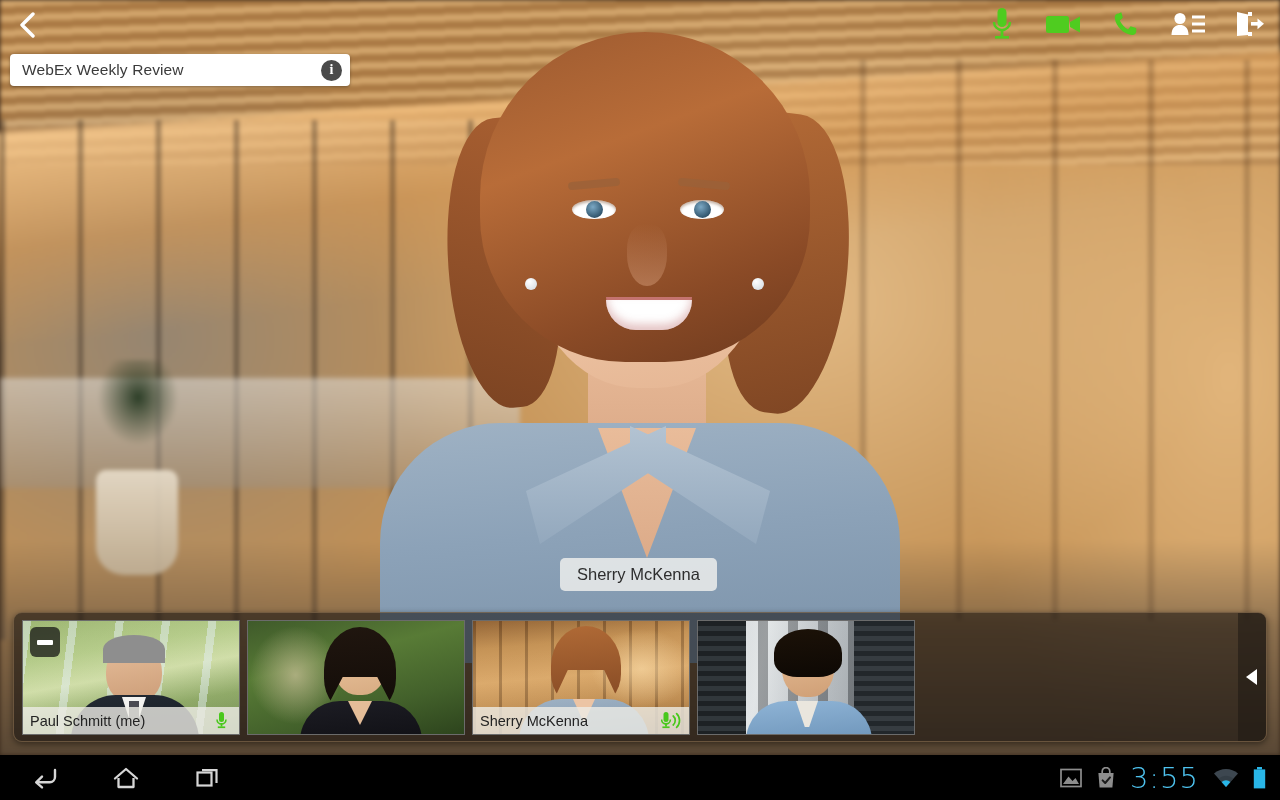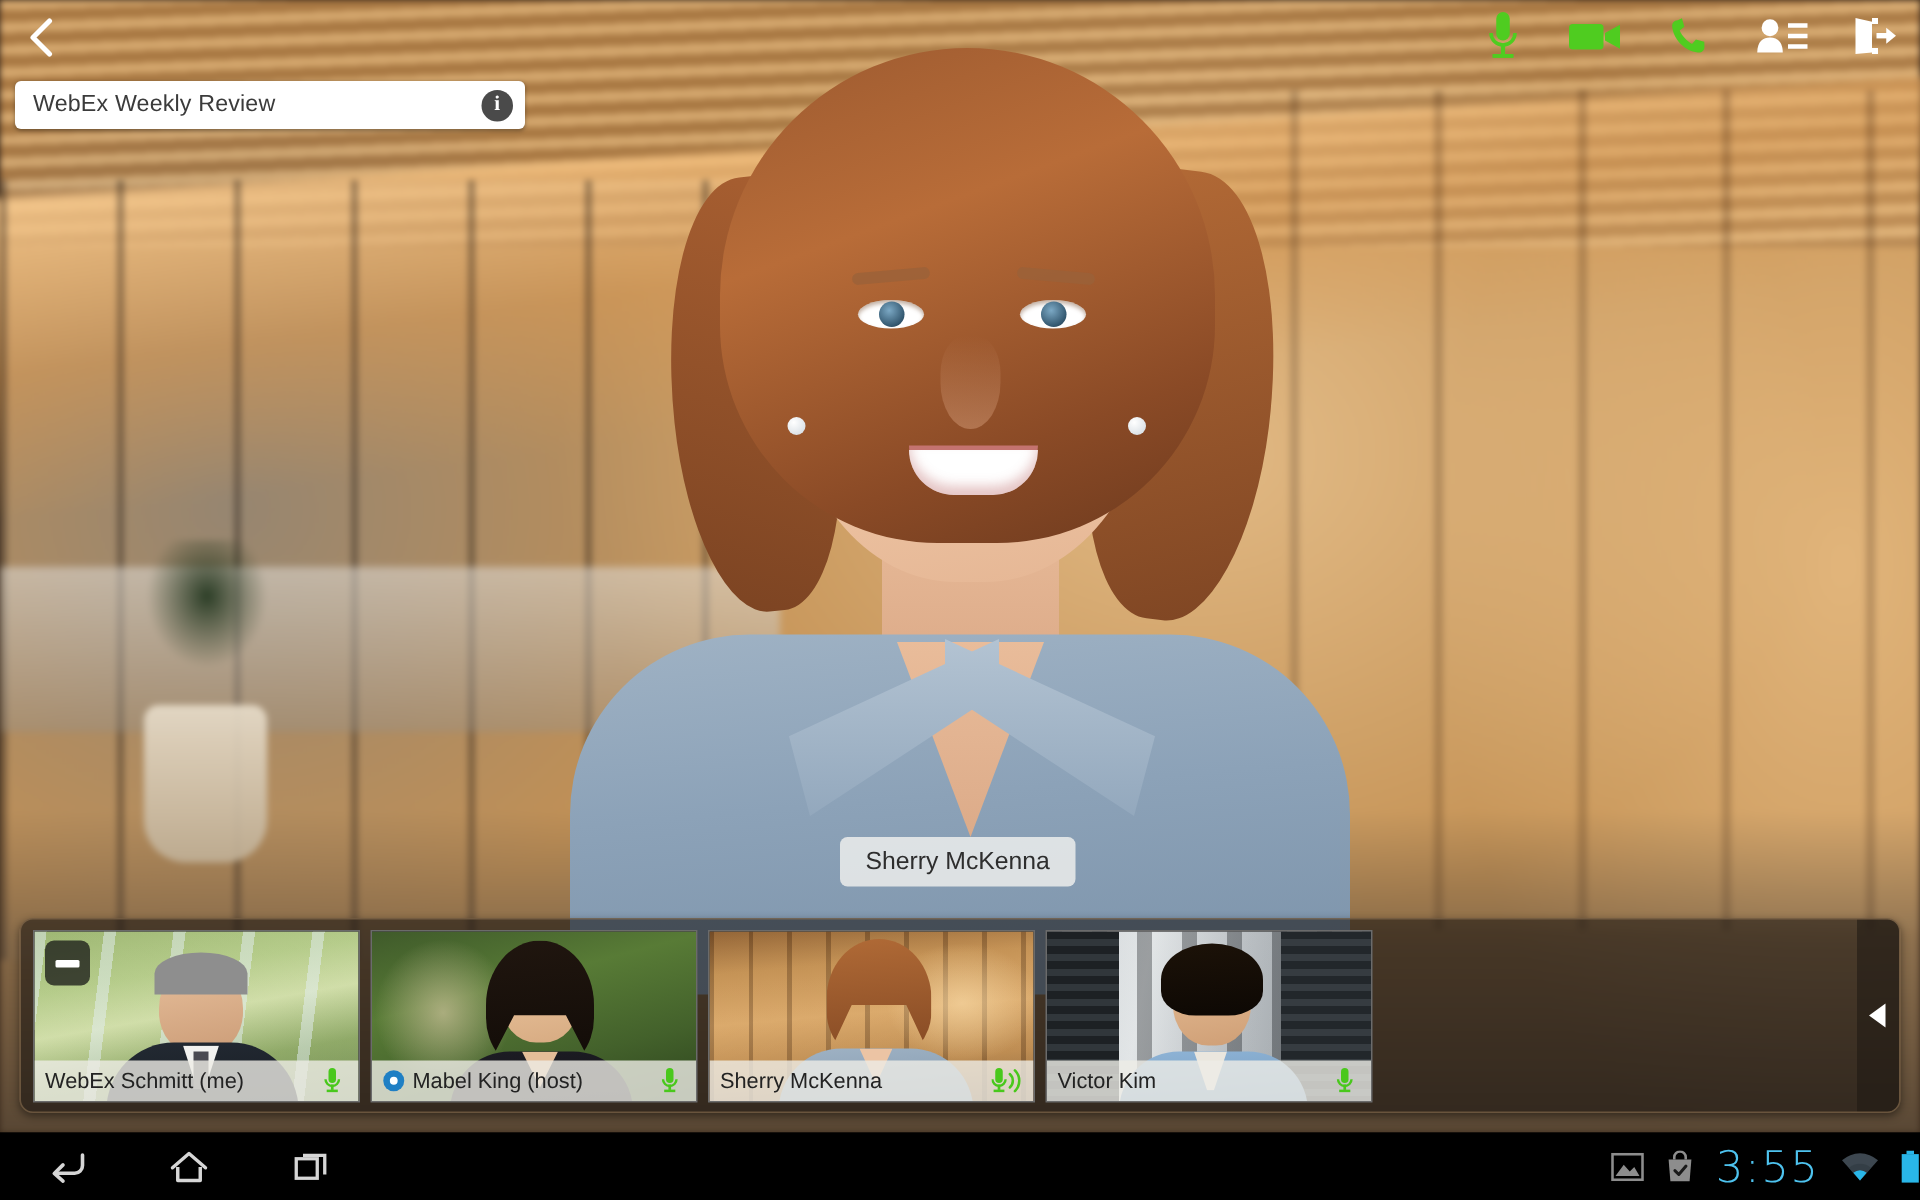--- a/index.html
+++ b/index.html
@@ -223,21 +223,21 @@
   .p-body { position:absolute; border-radius:60px 60px 0 0; }
 
   
   .navbar {
     position:absolute; left:0; bottom:0; width:1280px; height:45px;
     background:#000; z-index:30; display:flex; align-items:center;
   }
   .nav-left { display:flex; align-items:center; gap:38px; padding-left:22px; }
   .nav-btn { width:44px; height:40px; display:flex; align-items:center; justify-content:center; cursor:pointer; }
   .nav-right {
-    margin-left:auto; display:flex; align-items:center; gap:14px; 
+    margin-left:auto; display:flex; align-items:center; gap:14px; padding-right:14px;
   }
   .tray-icon { display:flex; align-items:center; justify-content:center; cursor:pointer; }
   .clock {
     font-size:29px; color:#4ec3ef; letter-spacing:1px; font-weight:300;
     font-family:"DejaVu Sans", sans-serif; cursor:pointer;
   }
 </style>
 </head>
 <body>
 
@@ -352,58 +352,40 @@
           <div class="p-head" style="left:83px;top:20px;width:56px;height:62px;background:linear-gradient(170deg,#e8c09c,#cb9c77);"></div>
           <div style="position:absolute;left:80px;top:14px;width:62px;height:28px;border-radius:50% 50% 0 0;background:#8e8e8e;"></div>
           <div class="p-body" style="left:48px;top:74px;width:128px;height:45px;background:linear-gradient(175deg,#232a33,#161b22);"></div>
           <div style="position:absolute;left:99px;top:76px;width:24px;height:28px;background:#f2f2f0;clip-path:polygon(0 0,100% 0,62% 100%,38% 100%);"></div>
           <div style="position:absolute;left:106px;top:80px;width:10px;height:25px;background:#4a4a52;"></div>
         </div>
         <div class="self-badge">
           <i></i>
         </div>
         <div class="thumb-label">
-          <span class="thumb-name">WebEx Schmitt (me)</span>
+          <span class="thumb-name">Paul Schmitt (me)</span>
           <span class="mic-ind">
             <svg width="11" height="17" viewBox="0 0 11 17">
               <rect x="3" y="0" width="5" height="10" rx="2.5" fill="#49c81c"></rect>
               <path d="M1 7.5 a4.5 4.5 0 0 0 9 0" stroke="#49c81c" stroke-width="1.6" fill="none"></path>
               <rect x="4.6" y="11" width="1.8" height="3.6" fill="#49c81c"></rect>
               <rect x="1.8" y="14.4" width="7.4" height="1.7" fill="#49c81c"></rect>
             </svg>
           </span>
         </div>
       </div>
 
       <div class="thumb">
         <div class="thumb-img">
           <div class="sc" style="background:linear-gradient(165deg,#3f5a2a 0%,#587b36 35%,#43612b 70%,#2d441d 100%);"></div>
           <div class="sc" style="background:radial-gradient(ellipse 34% 70% at 22% 48%,rgba(222,205,170,.62),rgba(222,205,170,0) 62%);"></div>
           <div class="p-head" style="left:86px;top:14px;width:52px;height:60px;background:linear-gradient(170deg,#f0cba4,#d7ab82);"></div>
           <div style="position:absolute;left:76px;top:6px;width:72px;height:86px;border-radius:50% 50% 40% 40%;background:linear-gradient(175deg,#20160f,#110b07);clip-path:polygon(0 0,100% 0,100% 100%,74% 58%,26% 58%,0 100%);"></div>
           <div class="p-body" style="left:52px;top:80px;width:122px;height:40px;background:linear-gradient(175deg,#1d1d24,#101015);"></div>
           <div style="position:absolute;left:100px;top:80px;width:24px;height:24px;background:#e4bd98;clip-path:polygon(0 0,100% 0,50% 100%);"></div>
-        </div>
-        <div class="thumb-label">
-          <span class="host-dot">
-            <svg width="15" height="15" viewBox="0 0 15 15">
-              <circle cx="7.5" cy="7.5" r="7" fill="#1f7fc4"></circle>
-              <path d="M7.5 .5 a7 7 0 0 1 0 14 a4.6 4.6 0 0 0 0-14 Z" fill="#3fae6b"></path>
-              <circle cx="7.5" cy="7.5" r="2.6" fill="#ffffff"></circle>
-            </svg>
-          </span>
-          <span class="thumb-name">Mabel King (host)</span>
-          <span class="mic-ind">
-            <svg width="11" height="17" viewBox="0 0 11 17">
-              <rect x="3" y="0" width="5" height="10" rx="2.5" fill="#49c81c"></rect>
-              <path d="M1 7.5 a4.5 4.5 0 0 0 9 0" stroke="#49c81c" stroke-width="1.6" fill="none"></path>
-              <rect x="4.6" y="11" width="1.8" height="3.6" fill="#49c81c"></rect>
-              <rect x="1.8" y="14.4" width="7.4" height="1.7" fill="#49c81c"></rect>
-            </svg>
-          </span>
         </div>
       </div>
 
 
       <div class="thumb">
         <div class="thumb-img">
           <div class="sc" style="background:linear-gradient(175deg,#8a5a2c 0%,#c08c4e 22%,#d8a566 48%,#b8854a 74%,#7d5830 100%);"></div>
           <div class="sc" style="background:repeating-linear-gradient(90deg,rgba(60,40,25,.40) 0 3px,rgba(255,225,175,.12) 3px 26px);opacity:.7;"></div>
           <div class="sc" style="background:radial-gradient(ellipse 36% 54% at 78% 42%,rgba(255,228,178,.55),rgba(255,228,178,0) 65%);"></div>
           <div class="p-head" style="left:88px;top:14px;width:50px;height:58px;background:linear-gradient(170deg,#f6dcc2,#e2b694;);"></div>
@@ -430,31 +412,20 @@
         <div class="thumb-img">
           <div class="sc" style="background:linear-gradient(100deg,#cfd3d6 0%,#e6e9ea 30%,#b6bbbf 58%,#7e858a 100%);"></div>
           <div class="sc" style="background:repeating-linear-gradient(90deg,rgba(40,44,48,.72) 0 10px,rgba(200,206,210,.25) 10px 30px);opacity:.55;"></div>
           <div style="position:absolute;left:0;top:0;width:48px;height:115px;background:repeating-linear-gradient(0deg,#1d2124 0 5px,#31373b 5px 10px);"></div>
           <div style="position:absolute;right:0;top:0;width:60px;height:115px;background:repeating-linear-gradient(0deg,#22272b 0 5px,#363c41 5px 10px);"></div>
           <div class="p-head" style="left:84px;top:16px;width:52px;height:60px;background:linear-gradient(170deg,#e9c199,#cf9f76);"></div>
           <div style="position:absolute;left:76px;top:8px;width:68px;height:48px;border-radius:50% 50% 34% 34%;background:linear-gradient(175deg,#1c1208,#0d0804);"></div>
           <div class="p-body" style="left:48px;top:80px;width:126px;height:40px;background:linear-gradient(175deg,#8fb4d6,#6e95ba);"></div>
           <div style="position:absolute;left:98px;top:80px;width:22px;height:26px;background:#eae6de;clip-path:polygon(0 0,100% 0,60% 100%,40% 100%);"></div>
         </div>
-        <div class="thumb-label">
-          <span class="thumb-name">Victor Kim</span>
-          <span class="mic-ind">
-            <svg width="11" height="17" viewBox="0 0 11 17">
-              <rect x="3" y="0" width="5" height="10" rx="2.5" fill="#49c81c"></rect>
-              <path d="M1 7.5 a4.5 4.5 0 0 0 9 0" stroke="#49c81c" stroke-width="1.6" fill="none"></path>
-              <rect x="4.6" y="11" width="1.8" height="3.6" fill="#49c81c"></rect>
-              <rect x="1.8" y="14.4" width="7.4" height="1.7" fill="#49c81c"></rect>
-            </svg>
-          </span>
-        </div>
       </div>
 
 
     </div>
 
     <div class="strip-collapse">
       <svg width="14" height="18" viewBox="0 0 14 18">
         <path d="M12 1 L12 17 L1 9 Z" fill="#ffffff"></path>
       </svg>
     </div>

